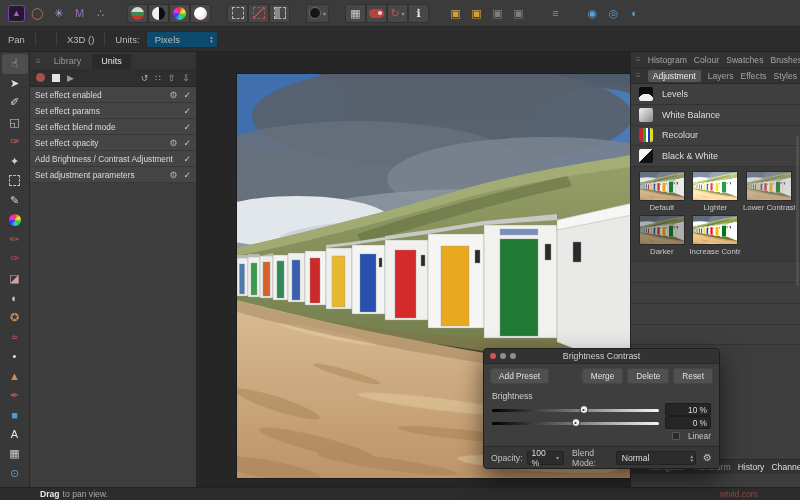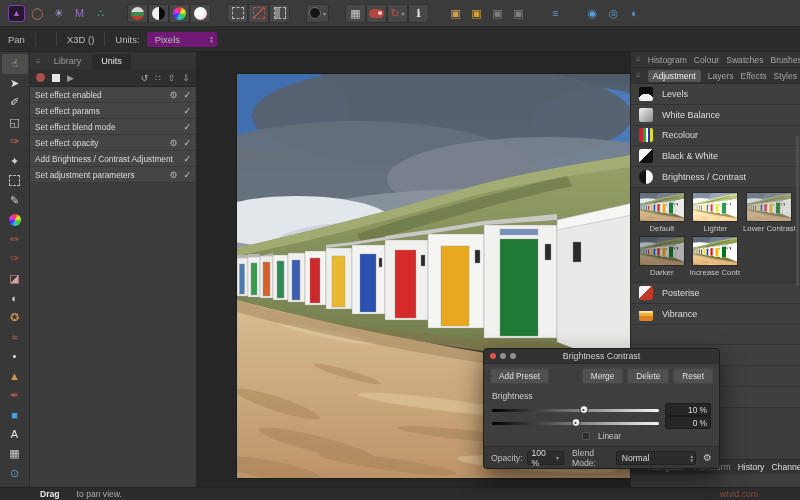--- a/index.html
+++ b/index.html
@@ -24,21 +24,21 @@
   [data-name="select-all-icon"],[data-name="deselect-icon"],[data-name="invert-selection-icon"]{width:12px;height:12px;border:1px dashed #b5b5b5;display:inline-block;}
   [data-name="deselect-icon"]{border-color:#b05050;background:linear-gradient(135deg,transparent 45%,#b05050 45% 55%,transparent 55%);}
   [data-name="invert-selection-icon"]{background:linear-gradient(90deg,#8a8a8a 50%,transparent 50%);}
   [data-name="quick-mask-icon"]{width:12px;height:12px;border-radius:50%;background:#161616;border:1px solid #6a6a6a;display:inline-block;}
   [data-name="snapping-icon"]{width:15px;height:9px;border-radius:5px;background:#b5443f;position:relative;display:inline-block;}
   [data-name="snapping-icon"]::after{content:"";position:absolute;right:2px;top:2.5px;width:4px;height:4px;border-radius:50%;background:#f0d0d0;}
 
   
   .context-bar{height:25px;background:#2c2c2c;border-bottom:1px solid #242424;display:flex;align-items:center;font-size:9.5px;color:#bdbdbd;padding:0 8px;}
   .ctx-sep{width:1px;height:14px;background:#3e3e3e;margin:0 10px;}
-  .units-box{display:flex;align-items:center;background:#701a75;border:1px solid #2a2a2a;border-radius:3px;height:17px;padding:0 4px 0 8px;margin-left:6px;min-width:72px;justify-content:space-between;}
+  .units-box{display:flex;align-items:center;background:#0c4a6e;border:1px solid #2a2a2a;border-radius:3px;height:17px;padding:0 4px 0 8px;margin-left:6px;min-width:72px;justify-content:space-between;}
   .stepper{display:flex;flex-direction:column;font-size:5px;line-height:4px;color:#aaa;margin-left:6px;}
 
   
   .main{display:flex;height:435px;}
   .tool-strip{width:30px;background:#383838;border-right:1px solid #2a2a2a;display:flex;flex-direction:column;align-items:center;padding-top:2px;}
   .tool{width:26px;height:19.5px;display:flex;align-items:center;justify-content:center;font-size:11px;border-radius:3px;}
   .tool.active{background:#4e4e4e;}
   [data-name="marquee-select-icon"]{width:11px;height:11px;border:1px dashed #bbb;display:inline-block;}
   [data-name="flood-select-icon"]{width:12px;height:12px;border-radius:50%;background:conic-gradient(#e33,#ee3,#3c3,#3cc,#33e,#e3e,#e33);display:inline-block;}
 
@@ -103,33 +103,33 @@
   .dlg-btn{background:#505050;border:1px solid #454545;border-radius:3px;color:#e0e0e0;font-size:8.3px;padding:2px 8px;}
   .dlg-buttons .flexsp{flex:1;}
   .dlg-body{padding:2px 8px 0;}
   .ctl-label{font-size:8.6px;color:#cfcfcf;margin:3px 0 2px;}
   .slider-row{display:flex;align-items:center;gap:6px;}
   .slider{position:relative;flex:1;height:10px;}
   .slider .track{position:absolute;left:0;right:0;top:4px;height:3px;border-radius:2px;background:linear-gradient(90deg,#000,#f5f5f5);}
   .slider .thumb{position:absolute;top:0.5px;width:9px;height:9px;border-radius:50%;background:#ededed;border:1px solid #2e2e2e;transform:translateX(-50%);}
   .slider .thumb::after{content:"";position:absolute;left:2.5px;top:2.5px;width:2px;height:2px;border-radius:50%;background:#333;}
   .val-box{width:46px;height:13px;background:#262626;border:1px solid #1c1c1c;border-radius:2px;color:#ddd;font-size:8.3px;text-align:right;padding:1px 3px 0 0;}
-  .linear-row{display:flex;justify-content:center;align-items:center;gap:8px;margin-top:2px;font-size:8.3px;color:#c8c8c8;}
+  .linear-row{display:flex;justify-content:flex-end;align-items:center;gap:8px;margin-top:2px;font-size:8.3px;color:#c8c8c8;}
   .checkbox{width:8px;height:8px;background:#2b2b2b;border:1px solid #575757;border-radius:1px;}
   .dlg-footer{margin-top:auto;height:22px;background:#373737;border-top:1px solid #2b2b2b;border-radius:0 0 4px 4px;display:flex;align-items:center;padding:0 7px;font-size:8.6px;color:#c0c0c0;gap:4px;}
   .opacity-box{display:flex;align-items:center;gap:4px;background:#2c2c2c;border:1px solid #222;border-radius:2px;height:14px;padding:0 4px;color:#ddd;}
   .opacity-box .caret{font-size:6px;color:#999;}
   .dlg-footer .flexsp{flex:1;}
   .blend-box{display:flex;align-items:center;background:#2c2c2c;border:1px solid #222;border-radius:2px;height:14px;width:96px;padding-left:5px;color:#ddd;justify-content:space-between;}
   .blend-box .stepper{margin:0 2px;}
   .gear-btn{color:#c0c0c0;font-size:10px;margin-left:3px;}
 
   
   .status-bar{height:13px;background:#2c2c2c;border-top:1px solid #222;display:flex;align-items:center;font-size:8.6px;color:#a8a8a8;padding-left:40px;position:relative;}
-  .status-bar b{color:#e8e8e8;margin-right:17px;}
+  .status-bar b{color:#e8e8e8;margin-right:3px;}
   .watermark{position:absolute;right:42px;top:1px;color:#8a4a42;font-size:8.6px;}
 </style>
 </head>
 <body>
 
 <div class="app" data-name="affinity-photo-window">
 
   <div class="toolbar-top" id="toolbar-top" data-name="top-toolbar">
       <div class="tb-group" data-name="persona-group">
         <div class="tb-btn" data-name="affinity-photo-logo">
@@ -515,24 +515,20 @@
             <span data-name="adjustment-label">White Balance</span>
           </div>
           <div class="adj-row" data-name="adjustment-item-recolour">
             <span class="adj-ic" data-name="recolour-icon"></span>
             <span data-name="adjustment-label">Recolour</span>
           </div>
           <div class="adj-row" data-name="adjustment-item-black-white">
             <span class="adj-ic" data-name="black-white-icon"></span>
             <span data-name="adjustment-label">Black &amp; White</span>
           </div>
-          <div class="adj-row" data-name="adjustment-item-brightness-contrast">
-            <span class="adj-ic" data-name="brightness-contrast-icon"></span>
-            <span data-name="adjustment-label">Brightness / Contrast</span>
-          </div>
         </div>
       <div class="presets" id="presets" data-name="adjustment-presets">
           <div class="preset" data-name="preset-default">
             <div class="thumb-canvas" data-name="preset-thumbnail">
               <svg viewBox="0 0 400 404" preserveAspectRatio="xMidYMid slice" xmlns="http://www.w3.org/2000/svg">
           <defs>
             <linearGradient id="skyg" x1="0" y1="0" x2="0" y2="1">
               <stop offset="0" stop-color="#4d5a6a"></stop>
                     <stop offset="0.6" stop-color="#75808c"></stop>
                     <stop offset="1" stop-color="#b8c0c8"></stop>
@@ -1155,30 +1151,20 @@
           </g>
           <g fill="#e6cfa4" opacity="0.5">
             <ellipse cx="200" cy="330" rx="80" ry="6" transform="rotate(7 200 330)"></ellipse>
             <ellipse cx="90" cy="260" rx="50" ry="4" transform="rotate(12 90 260)"></ellipse>
             <ellipse cx="300" cy="390" rx="80" ry="7" transform="rotate(4 300 390)"></ellipse>
           </g>
           <path d="M0,226 C60,244 150,262 320,268 L400,300 L400,310 C280,296 120,272 0,238 Z" fill="#8a6c48" opacity="0.35"></path>
         </svg>
             </div>
             <div class="preset-label" data-name="preset-label">Increase Contr...</div>
-          </div>
-        </div>
-      <div class="adj-list" id="adj-list-more" data-name="adjustment-list-more">
-          <div class="adj-row" data-name="adjustment-item-posterise">
-            <span class="adj-ic" data-name="posterise-icon"></span>
-            <span data-name="adjustment-label">Posterise</span>
-          </div>
-          <div class="adj-row" data-name="adjustment-item-vibrance">
-            <span class="adj-ic" data-name="vibrance-icon"></span>
-            <span data-name="adjustment-label">Vibrance</span>
           </div>
         </div>
       <div id="empty-rows" data-name="adjustment-list-hidden">
           <div class="empty-row" data-name="adjustment-item-hidden"></div>
           <div class="empty-row" data-name="adjustment-item-hidden"></div>
           <div class="empty-row" data-name="adjustment-item-hidden"></div>
           <div class="empty-row" data-name="adjustment-item-hidden"></div>
         </div>
       <div class="rp-scroll" data-name="scrollbar"></div>
       <div class="rp-bottom-tabs" id="rp-bottom-tabs" data-name="studio-tabs-bottom">

